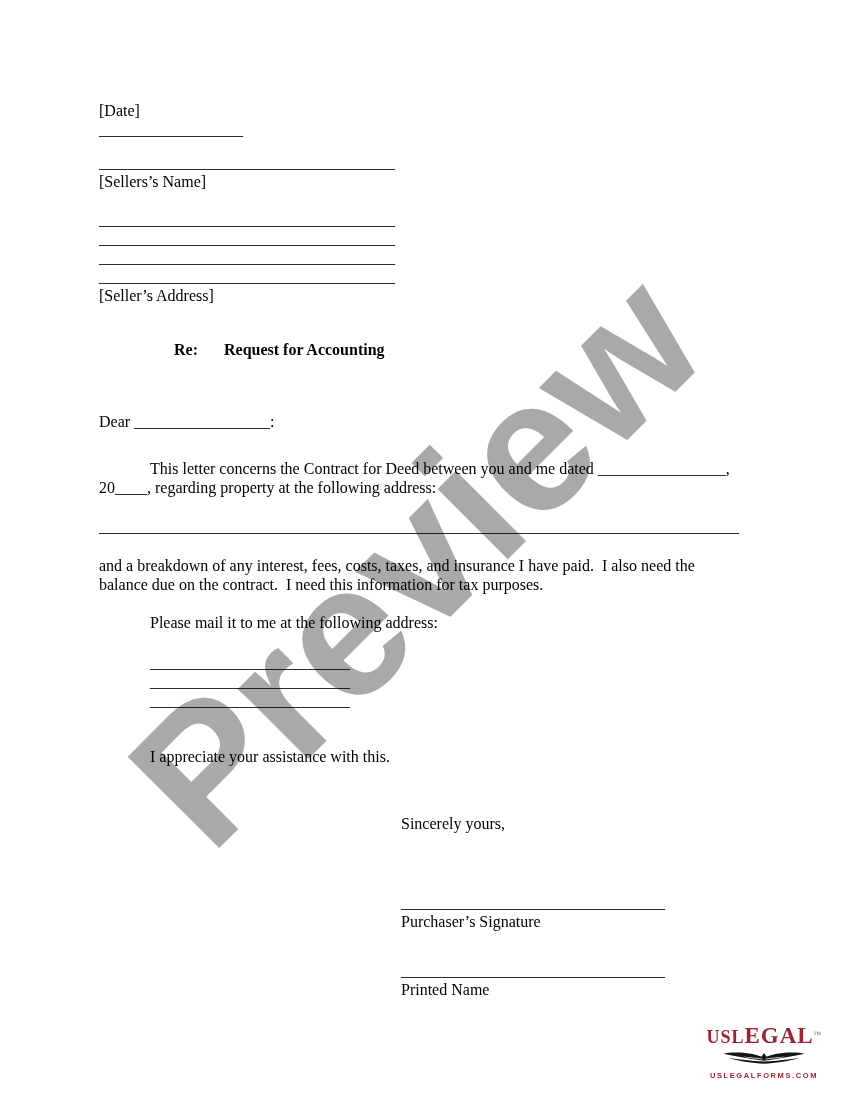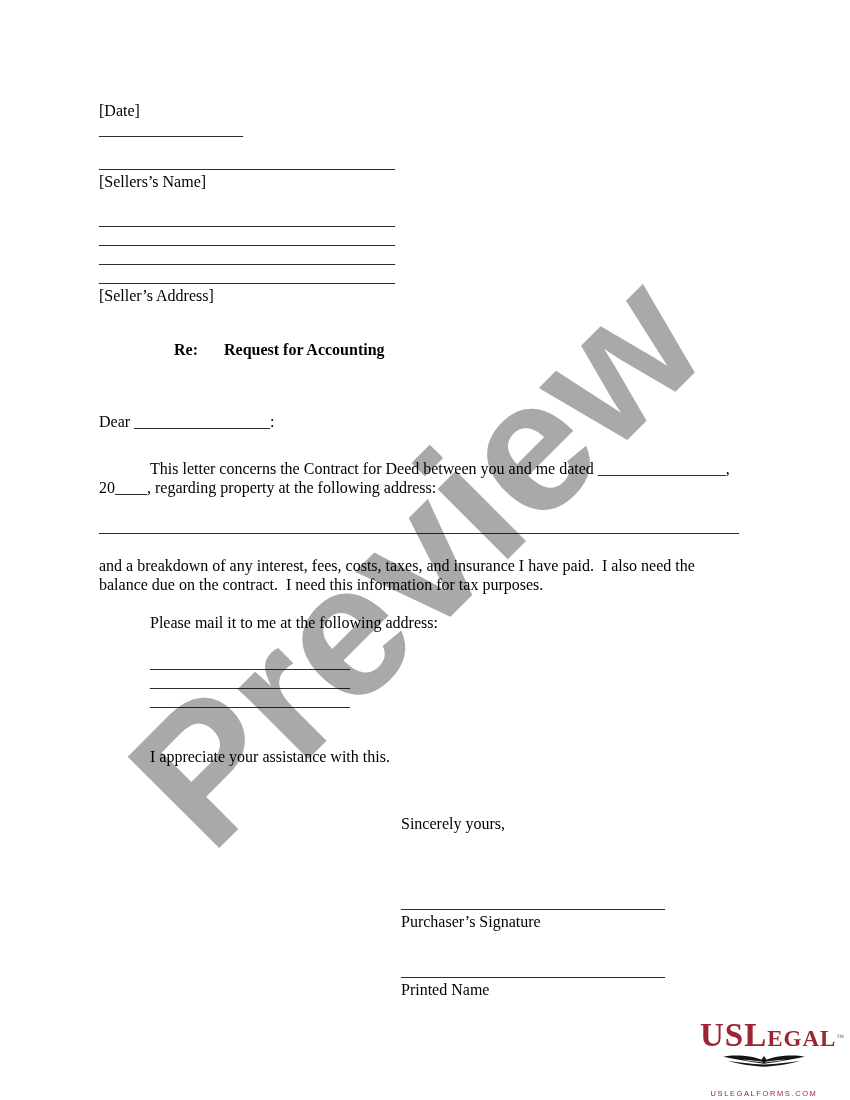--- a/index.html
+++ b/index.html
@@ -50,28 +50,28 @@
     text-align:center; z-index:1;
   }
   .logo-title {
     font-family:"Liberation Serif", serif;
     font-weight:bold;
     color:#9c2433;
     line-height:26px;
     letter-spacing:1px;
     white-space:nowrap;
   }
-  .logo-lg { font-size:33px; }
+  .logo-lg { font-size:18px; }
   .logo-sm { font-size:23px; }
   .logo-tm { font-size:8px; color:#8a8a8a; vertical-align:super; letter-spacing:0; }
   .logo-eagle { display:block; margin:0 auto; }
   .logo-site {
-    margin-top:16px;
+    margin-top:1px;
     font-family:"Liberation Sans", sans-serif;
-    font-weight:normal;
+    font-weight:bold;
     font-size:7.5px;
     letter-spacing:1.6px;
     color:#9c2433;
     white-space:nowrap;
   }
 </style>
 </head>
 <body>
 
 <div class="page">

